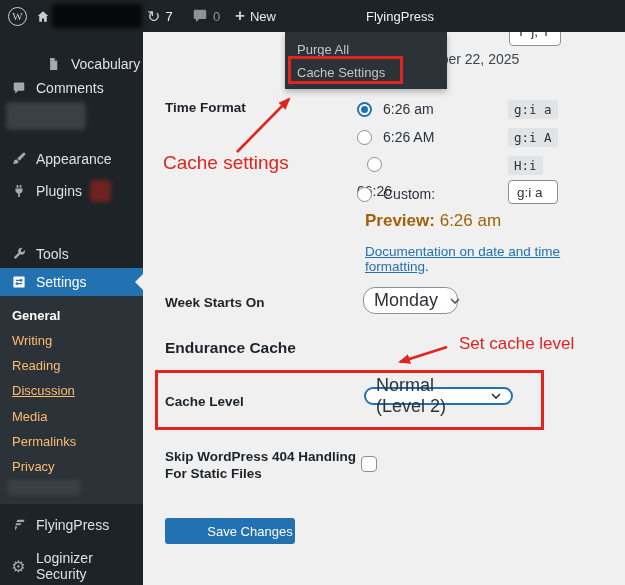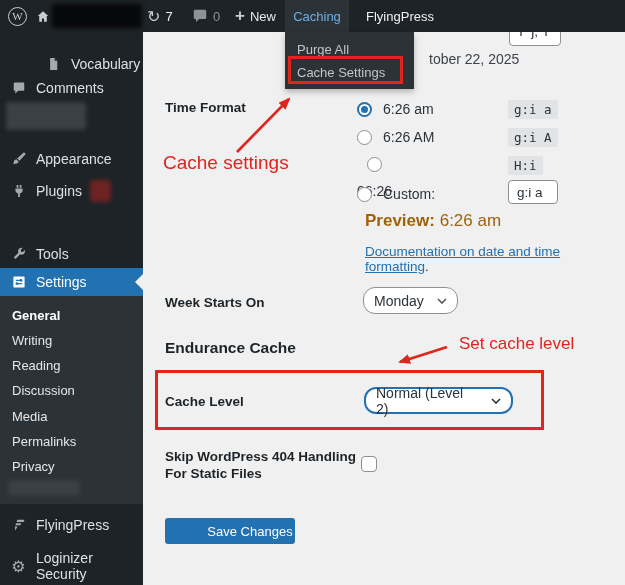--- a/index.html
+++ b/index.html
@@ -17,54 +17,54 @@
           font-family:"Liberation Serif",serif;font-size:11px;color:#c9ccd0;box-sizing:border-box;}
   .redact{background:#070809;border-radius:3px;filter:blur(2px);}
   .count{color:#f0f0f1;margin-left:5px;}
   .count.zero{color:#8d9296;}
   .tab-caching{position:absolute;left:285px;top:0;width:64px;height:32px;background:#2c3338;
                color:#72aee6;display:flex;align-items:center;justify-content:center;font-size:13px;}
   .tab-fp{position:absolute;left:352px;top:0;width:96px;height:32px;display:flex;align-items:center;
           justify-content:center;color:#f0f0f1;font-size:13px;}
 
   
-  .dropdown{position:absolute;left:285px;top:32px;width:129px;height:57px;background:#2c3338;
+  .dropdown{position:absolute;left:285px;top:32px;width:162px;height:57px;background:#2c3338;
             z-index:31;box-shadow:0 3px 6px rgba(0,0,0,.25);}
   .dropdown .dd-item{position:absolute;left:12px;font-size:13px;color:#c3c4c7;}
 
   
   .sidebar{position:absolute;left:0;top:32px;width:143px;height:553px;background:#1d2327;z-index:20;}
   .side-item{position:absolute;left:0;width:143px;height:24px;display:flex;align-items:center;
              color:#dde0e3;font-size:14px;}
   .side-item .ic{width:17px;height:17px;margin:0 9px 0 10px;display:flex;align-items:center;
                  justify-content:center;color:#a7aaad;flex:0 0 auto;}
   .side-item svg{display:block;}
   .settings-row{position:absolute;left:0;top:236px;width:143px;height:28px;background:#2271b1;
                 display:flex;align-items:center;color:#fff;font-size:14px;}
   .settings-row .ic{width:17px;height:17px;margin:0 9px 0 10px;display:flex;align-items:center;justify-content:center;}
   .notch{position:absolute;right:0;top:6px;width:0;height:0;border:8px solid transparent;
          border-right-color:#f0f0f1;}
   .submenu{position:absolute;left:0;top:264px;width:143px;height:208px;background:#2c3338;}
-  .sub-item{position:absolute;left:12px;font-size:13px;color:#e5e5e5;}
+  .sub-item{position:absolute;left:12px;font-size:13px;color:#fdba74;}
   .sub-item.current{color:#fff;font-weight:bold;}
 
   
   .lbl{position:absolute;font-size:13.5px;font-weight:bold;color:#1d2327;}
   .radio{width:15px;height:15px;border:1.5px solid #8c8f94;border-radius:50%;background:#fff;
          box-sizing:border-box;flex:0 0 auto;}
   .radio.sel{border:2px solid #2271b1;display:flex;align-items:center;justify-content:center;}
   .radio.sel .dot{width:7px;height:7px;border-radius:50%;background:#2271b1;}
   .radio-row{position:absolute;display:flex;align-items:center;gap:11px;font-size:14px;color:#2c3338;}
   .code{position:absolute;background:#e2e3e5;color:#2c3338;border-radius:2px;padding:2px 6px;
         font-family:"DejaVu Sans Mono",monospace;font-size:12.5px;}
   .tinput{position:absolute;background:#fff;border:1px solid #8c8f94;border-radius:4px;
           box-sizing:border-box;font-size:13.5px;color:#2c3338;display:flex;align-items:center;
           padding-left:8px;}
   .select{position:absolute;background:#fff;border:1px solid #8c8f94;border-radius:12px;
-          box-sizing:border-box;font-size:14px;color:#2c3338;display:flex;align-items:center;
+          box-sizing:border-box;font-size:18px;color:#2c3338;display:flex;align-items:center;
           padding:0 10px;justify-content:space-between;}
   .select.focused{border:2px solid #2271b1;color:#2c3338;}
   .chev{width:10px;height:6px;flex:0 0 auto;margin-left:12px;}
   .link{color:#2271b1;text-decoration:underline;cursor:pointer;}
   .checkbox{position:absolute;width:16px;height:16px;background:#fff;border:1px solid #8c8f94;
             border-radius:4px;box-sizing:border-box;}
   .btn-primary{position:absolute;background:#2271b1;color:#fff;font-size:13px;border:none;
                border-radius:3px;display:flex;align-items:center;justify-content:center;cursor:pointer;padding-left:40px;}
 
   
@@ -128,21 +128,21 @@
     <div class="select" style="left:363px;top:287px;width:95px;height:27px;">
       <span>Monday</span>
       <svg class="chev" viewBox="0 0 10 6">
         <polyline points="1,1 5,5 9,1" fill="none" stroke="#50575e" stroke-width="1.6"></polyline>
         </svg>
     </div>
 
     <span class="lbl" style="left:165px;top:339px;font-size:15.5px;">Endurance Cache</span>
 
     <span class="lbl" style="left:165px;top:394px;">Cache Level</span>
-    <div class="select focused" style="left:364px;top:387px;width:149px;height:27px;">
+    <div class="select focused" style="left:364px;top:387px;width:149px;height:18px;">
       <span>Normal (Level 2)</span>
       <svg class="chev" viewBox="0 0 10 6">
         <polyline points="1,1 5,5 9,1" fill="none" stroke="#2c3338" stroke-width="1.6"></polyline>
         </svg>
     </div>
 
     <div class="lbl" style="left:165px;top:448px;line-height:17px;">
       <div>Skip WordPress 404 Handling</div>
       <div>For Static Files</div>
     </div>
@@ -216,21 +216,21 @@
           </svg>
       </span>
       <span>Settings</span>
       <span class="notch"></span>
     </div>
 
     <div class="submenu">
       <span class="sub-item current" style="top:12px;">General</span>
       <span class="sub-item" style="top:37px;">Writing</span>
       <span class="sub-item" style="top:62px;">Reading</span>
-      <span class="sub-item" style="top:87px;">Discussion</span>
+      <span class="sub-item" style="top:87px;text-decoration:underline;">Discussion</span>
       <span class="sub-item" style="top:113px;">Media</span>
       <span class="sub-item" style="top:138px;">Permalinks</span>
       <span class="sub-item" style="top:163px;">Privacy</span>
       <span class="redact abs" style="left:8px;top:184px;width:72px;height:15px;background:#3a4046;"></span>
     </div>
 
     <div class="side-item" style="top:481px;">
       <span class="ic">
         <svg width="17" height="16" viewBox="0 0 20 20" fill="#a7aaad">
           <path d="M8.6 3.4h9l-1.3 2.7H7.5z"></path>
@@ -268,23 +268,20 @@
         <path d="M2 2.8C2 1.8 2.8 1 3.8 1h12.4c1 0 1.8.8 1.8 1.8v8.4c0 1-.8 1.8-1.8 1.8H9l-4.2 3.6V13H3.8c-1 0-1.8-.8-1.8-1.8z"></path>
         </svg>
       <span class="count zero">0</span>
     </div>
 
     <div class="item" style="left:235px;">
       <span style="font-size:17px;font-weight:bold;color:#c9ccd0;margin-right:5px;">+</span>
       <span>New</span>
     </div>
 
-    <div class="tab-caching">
-      <span>Caching</span>
-    </div>
     <div class="tab-fp">
       <span>FlyingPress</span>
     </div>
   </div>
 
   <div class="dropdown">
     <span class="dd-item" style="top:10px;">Purge All</span>
     <span class="dd-item" style="top:33px;">Cache Settings</span>
   </div>
 

